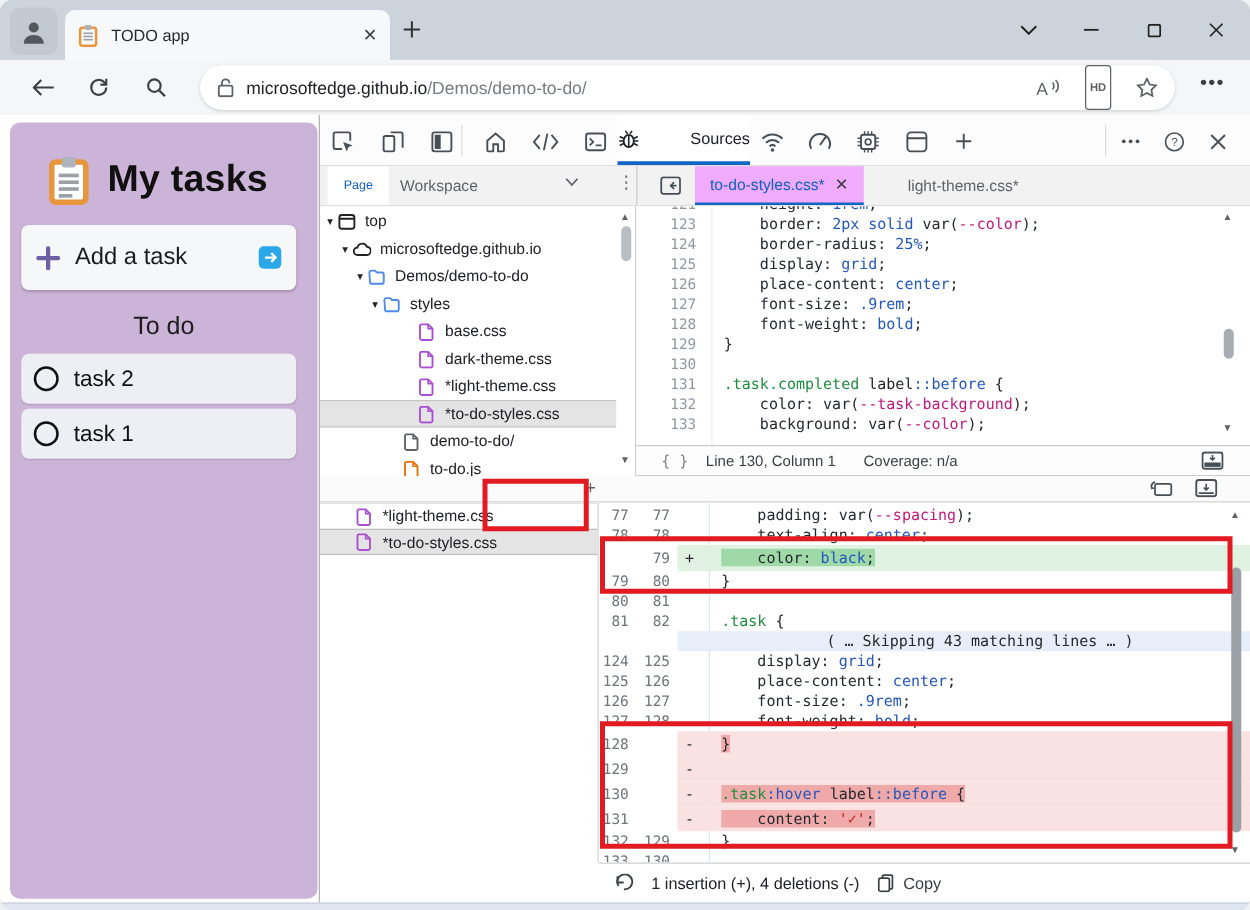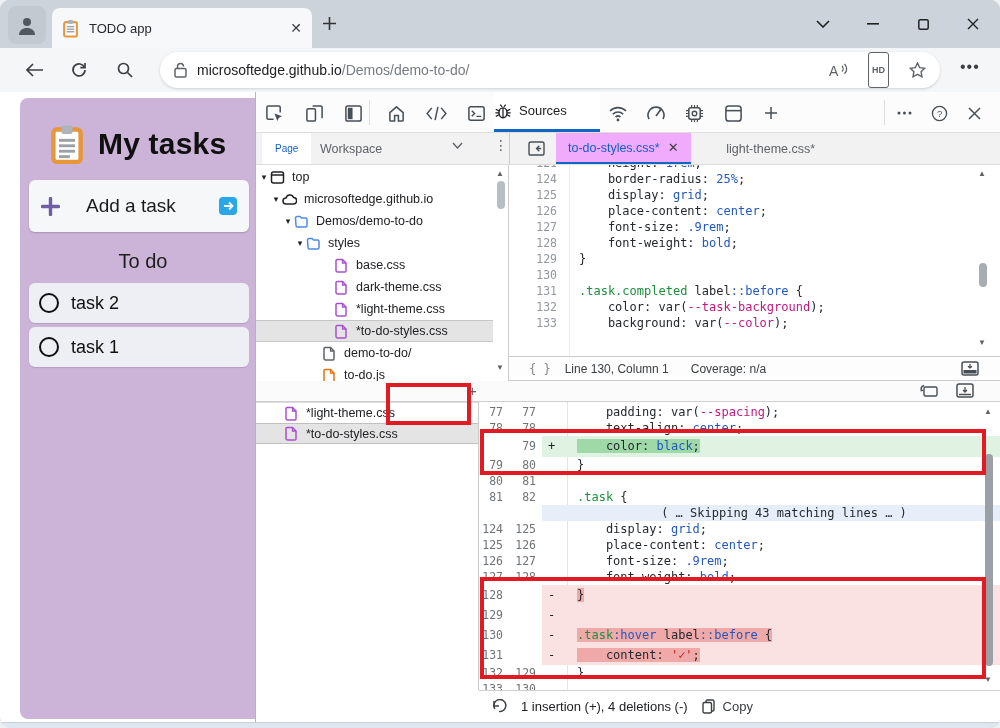--- a/index.html
+++ b/index.html
@@ -17,36 +17,36 @@
   .toolbar{position:absolute;left:0;top:48px;width:1000px;height:44px;background:#f5f6f8;border-bottom:1px solid #e4e6e9;}
   .navbtn{position:absolute;top:11px;width:26px;height:22px;display:flex;align-items:center;justify-content:center;color:#3c4043;}
   .urlbar{position:absolute;left:160px;top:52px;width:780px;height:36px;background:#fff;border-radius:18px;box-shadow:0 1px 3px rgba(0,0,0,.16);display:flex;align-items:center;padding:0 14px;box-sizing:border-box;}
   .urlhost{font-size:14px;color:#202124;margin-left:10px;}
   .urlpath{font-size:14px;color:#767b82;}
   .urlicons{margin-left:auto;display:flex;align-items:center;gap:20px;color:#5f6368;}
   .hd{border:1.6px solid #5f6368;border-radius:3px;font-size:9px;font-weight:bold;padding:12px 3px;color:#5f6368;}
   .morebtn{position:absolute;left:960px;top:58px;color:#3c4043;font-size:16px;letter-spacing:1px;}
   
   .page{position:absolute;left:0;top:92px;width:255px;height:636px;background:#fff;}
-  .todo-panel{position:absolute;left:20px;top:6px;width:246px;height:621px;background:#ccb3d8;border-radius:8px;}
+  .todo-panel{position:absolute;left:8px;top:6px;width:246px;height:621px;background:#ccb3d8;border-radius:8px;}
   .todo-header{position:absolute;left:30px;top:26px;display:flex;align-items:center;gap:14px;}
   .todo-title{font-size:30px;font-weight:800;color:#101010;letter-spacing:.2px;}
   .add-card{position:absolute;left:9px;top:82px;width:220px;height:52px;background:#f6f7f9;border-radius:6px;box-shadow:0 1px 2px rgba(0,0,0,.18);display:flex;align-items:center;padding:0 12px;box-sizing:border-box;}
-  .add-label{font-size:19px;color:#1b1b1b;margin-left:26px;}
+  .add-label{font-size:19px;color:#1b1b1b;margin-left:12px;}
   .go-btn{margin-left:auto;width:18px;height:18px;border-radius:4px;background:#2aa7e9;display:flex;align-items:center;justify-content:center;}
   .section-title{position:absolute;left:0;top:152px;width:246px;text-align:center;font-size:20px;color:#1d1d1d;}
   .task-row{position:absolute;left:9px;width:220px;height:40px;background:#edeff5;border-radius:6px;display:flex;align-items:center;padding:0 10px;box-sizing:border-box;box-shadow:0 1px 1px rgba(0,0,0,.12);}
   .task-circle{width:20px;height:20px;border:2.6px solid #101010;border-radius:50%;box-sizing:border-box;}
   .task-label{font-size:18px;color:#101010;margin-left:12px;}
   
   .devtools{position:absolute;left:255px;top:92px;width:745px;height:630px;background:#fff;border-left:1px solid #b4b4b4;box-sizing:border-box;}
   .dt-toolbar{position:absolute;left:0;top:0;width:745px;height:41px;background:#fcfcfc;border-bottom:1px solid #ddd;box-sizing:border-box;}
   .ticon{position:absolute;top:10px;width:22px;height:22px;display:flex;align-items:center;justify-content:center;color:#474f56;}
   .vsep{position:absolute;top:8px;width:1px;height:25px;background:#ddd;}
-  .sources-tab{position:absolute;left:238px;top:0;height:40px;width:106px;background:#fff;display:flex;align-items:center;justify-content:flex-start;gap:7px;border-bottom:3px solid #1066c2;box-sizing:border-box;}
+  .sources-tab{position:absolute;left:238px;top:0;height:40px;width:106px;background:#fff;display:flex;align-items:center;justify-content:space-between;gap:7px;border-bottom:3px solid #1066c2;box-sizing:border-box;}
   .sources-tab .lbl{font-size:13px;color:#202124;}
   .dt-nav{position:absolute;left:0;top:41px;width:745px;height:32px;background:#f2f2f2;border-bottom:1px solid #ddd;box-sizing:border-box;}
   .page-tab{position:absolute;left:6px;top:0;height:31px;padding:0 13px;background:#fff;display:flex;align-items:center;font-size:10px;color:#1160c7;}
   .ws-tab{position:absolute;left:64px;top:0;height:31px;display:flex;align-items:center;font-size:12.5px;color:#5f6368;}
   .nav-chev{position:absolute;left:196px;top:9px;color:#5f6368;}
   .nav-dots{position:absolute;left:238px;top:4px;color:#5f6368;font-size:14px;}
   .nav-div{position:absolute;left:253px;top:0;width:1px;height:31px;background:#ccc;}
   .collapse-btn{position:absolute;left:268px;top:5px;width:24px;height:21px;display:flex;align-items:center;justify-content:center;color:#474f56;}
   .ftab{position:absolute;top:0;height:31px;display:flex;align-items:center;gap:8px;padding:0 12px;font-size:12.5px;box-sizing:border-box;}
   .ftab.active{background:#f0abfc;color:#1160c7;border-bottom:2.5px solid #1066c2;}
@@ -458,20 +458,21 @@
         <div class="sthumb" style="top:16px;height:28px"></div>
         <span class="sarrow" style="top:198px">▼</span>
       </div>
     </div>
 
     <div class="right-col">
       <div class="editor">
         <div class="ed-gutterline"></div>
         <div class="ed-lines" id="editor-lines">
             <div class="ed-line"><span class="ed-num">121</span><span class="ed-code"><span><span class="tk-pl">    height: </span><span class="tk-v">1rem</span><span class="tk-pl">;</span></span></span></div>
+            <div class="ed-line"><span class="ed-num">123</span><span class="ed-code"><span><span class="tk-pl">    border: </span><span class="tk-v">2px</span><span class="tk-pl"> </span><span class="tk-v">solid</span><span class="tk-pl"> var(</span><span class="tk-var">--color</span><span class="tk-pl">);</span></span></span></div>
             <div class="ed-line"><span class="ed-num">124</span><span class="ed-code"><span><span class="tk-pl">    border-radius: </span><span class="tk-v">25%</span><span class="tk-pl">;</span></span></span></div>
             <div class="ed-line"><span class="ed-num">125</span><span class="ed-code"><span><span class="tk-pl">    display: </span><span class="tk-v">grid</span><span class="tk-pl">;</span></span></span></div>
             <div class="ed-line"><span class="ed-num">126</span><span class="ed-code"><span><span class="tk-pl">    place-content: </span><span class="tk-v">center</span><span class="tk-pl">;</span></span></span></div>
             <div class="ed-line"><span class="ed-num">127</span><span class="ed-code"><span><span class="tk-pl">    font-size: </span><span class="tk-v">.9rem</span><span class="tk-pl">;</span></span></span></div>
             <div class="ed-line"><span class="ed-num">128</span><span class="ed-code"><span><span class="tk-pl">    font-weight: </span><span class="tk-v">bold</span><span class="tk-pl">;</span></span></span></div>
             <div class="ed-line"><span class="ed-num">129</span><span class="ed-code"><span><span class="tk-pl">}</span></span></span></div>
             <div class="ed-line"><span class="ed-num">130</span><span class="ed-code"><span></span></span></div>
             <div class="ed-line"><span class="ed-num">131</span><span class="ed-code"><span><span class="tk-sel">.task.completed</span><span class="tk-pl"> label</span><span class="tk-v">::before</span><span class="tk-pl"> {</span></span></span></div>
             <div class="ed-line"><span class="ed-num">132</span><span class="ed-code"><span><span class="tk-pl">    color: var(</span><span class="tk-var">--task-background</span><span class="tk-pl">);</span></span></span></div>
             <div class="ed-line"><span class="ed-num">133</span><span class="ed-code"><span><span class="tk-pl">    background: var(</span><span class="tk-var">--color</span><span class="tk-pl">);</span></span></span></div>

